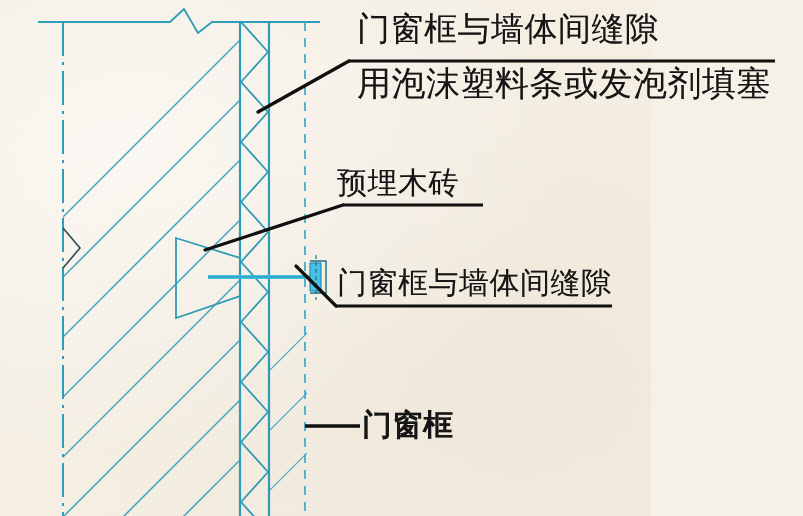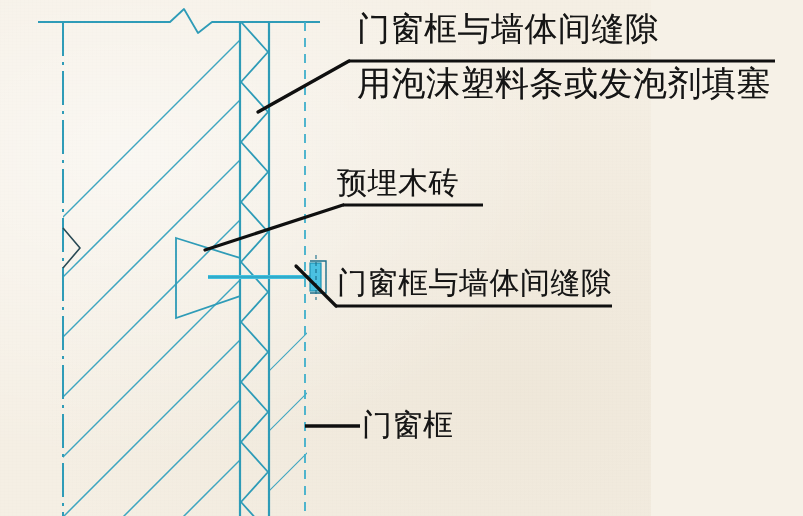--- a/index.html
+++ b/index.html
@@ -32,21 +32,21 @@
     font-family:"DejaVu Serif", serif;
     white-space:nowrap;
     line-height:1;
     letter-spacing:.5px;
     text-shadow:0 0 .4px rgba(0,0,0,.35);
   }
   #t1{left:357px;top:12px;font-size:33px;}
   #t2{left:357px;top:66px;font-size:34px;}
   #t3{left:337px;top:168px;font-size:30px;}
   #t4{left:337px;top:268px;font-size:30px;}
-  #t5{left:362px;top:410px;font-size:30px;}
+  #t5{left:362px;top:410px;font-size:30px;font-weight:bold;}
 </style>
 </head>
 <body>
 
 <div id="stage">
 
   <svg id="draw" width="803" height="516">
     <defs>
       <clipPath id="wallClip">
         <path d="M63 22 L63 236 L78 250 L63 266 L63 516 L240 516 L240 22 Z"></path>

